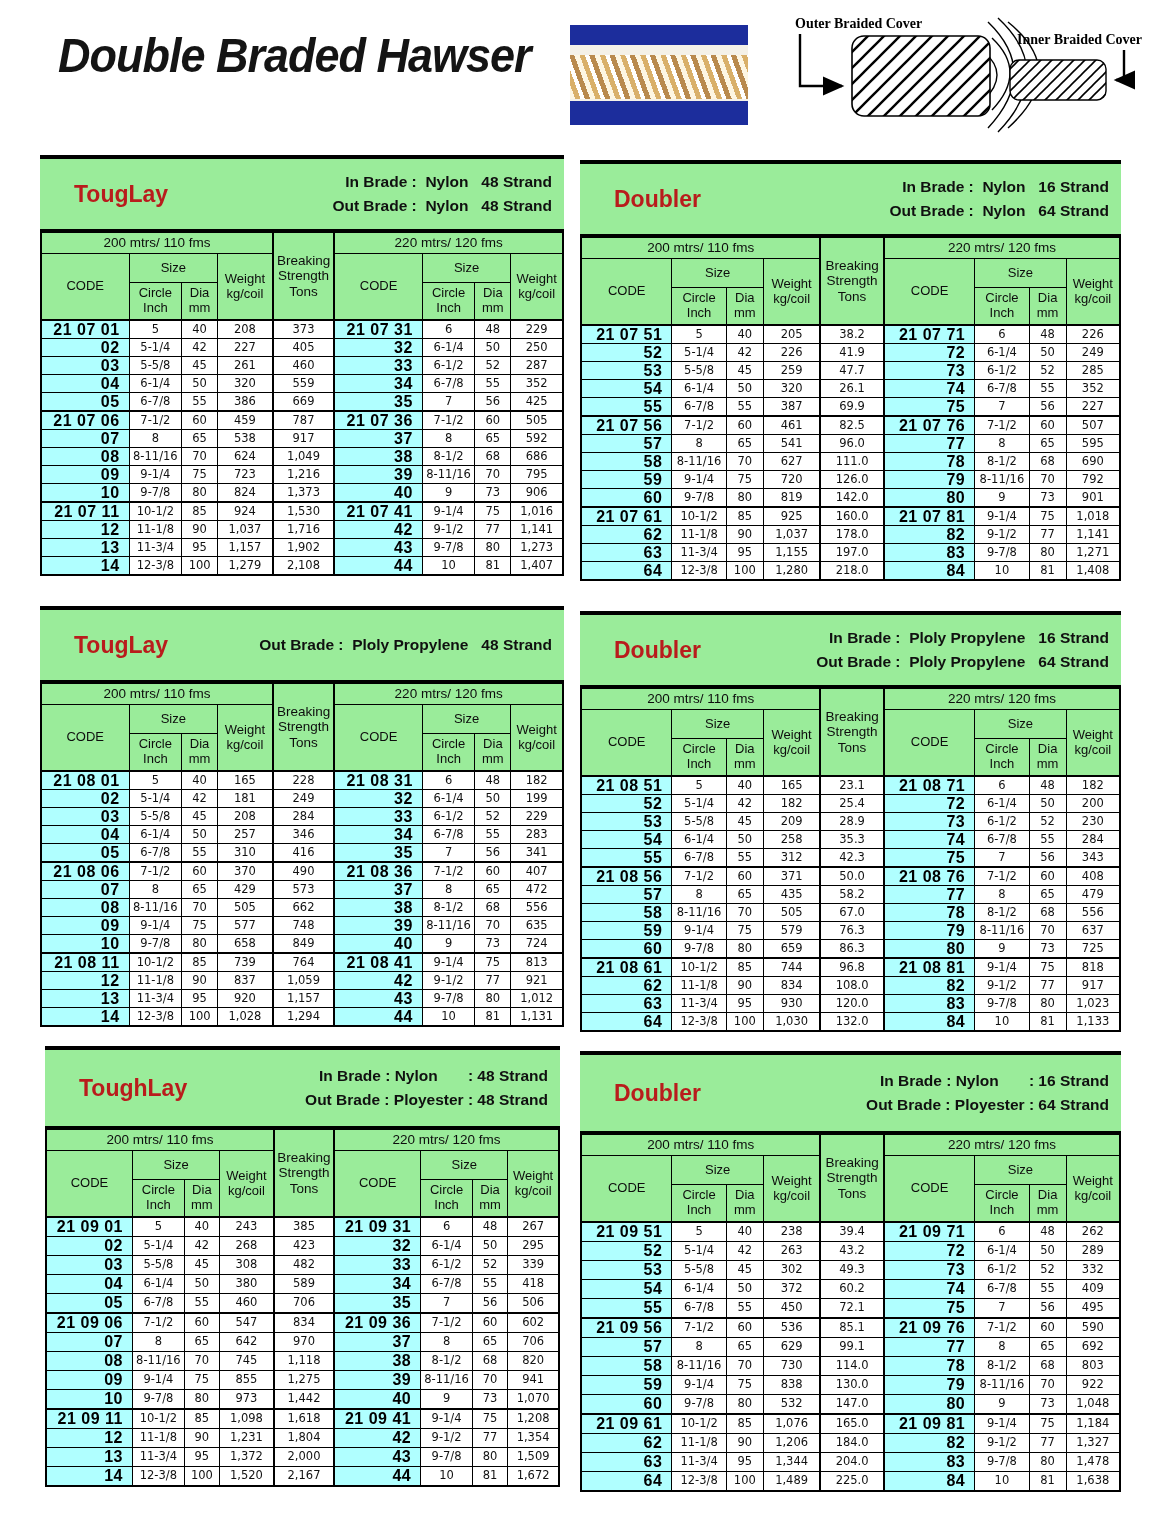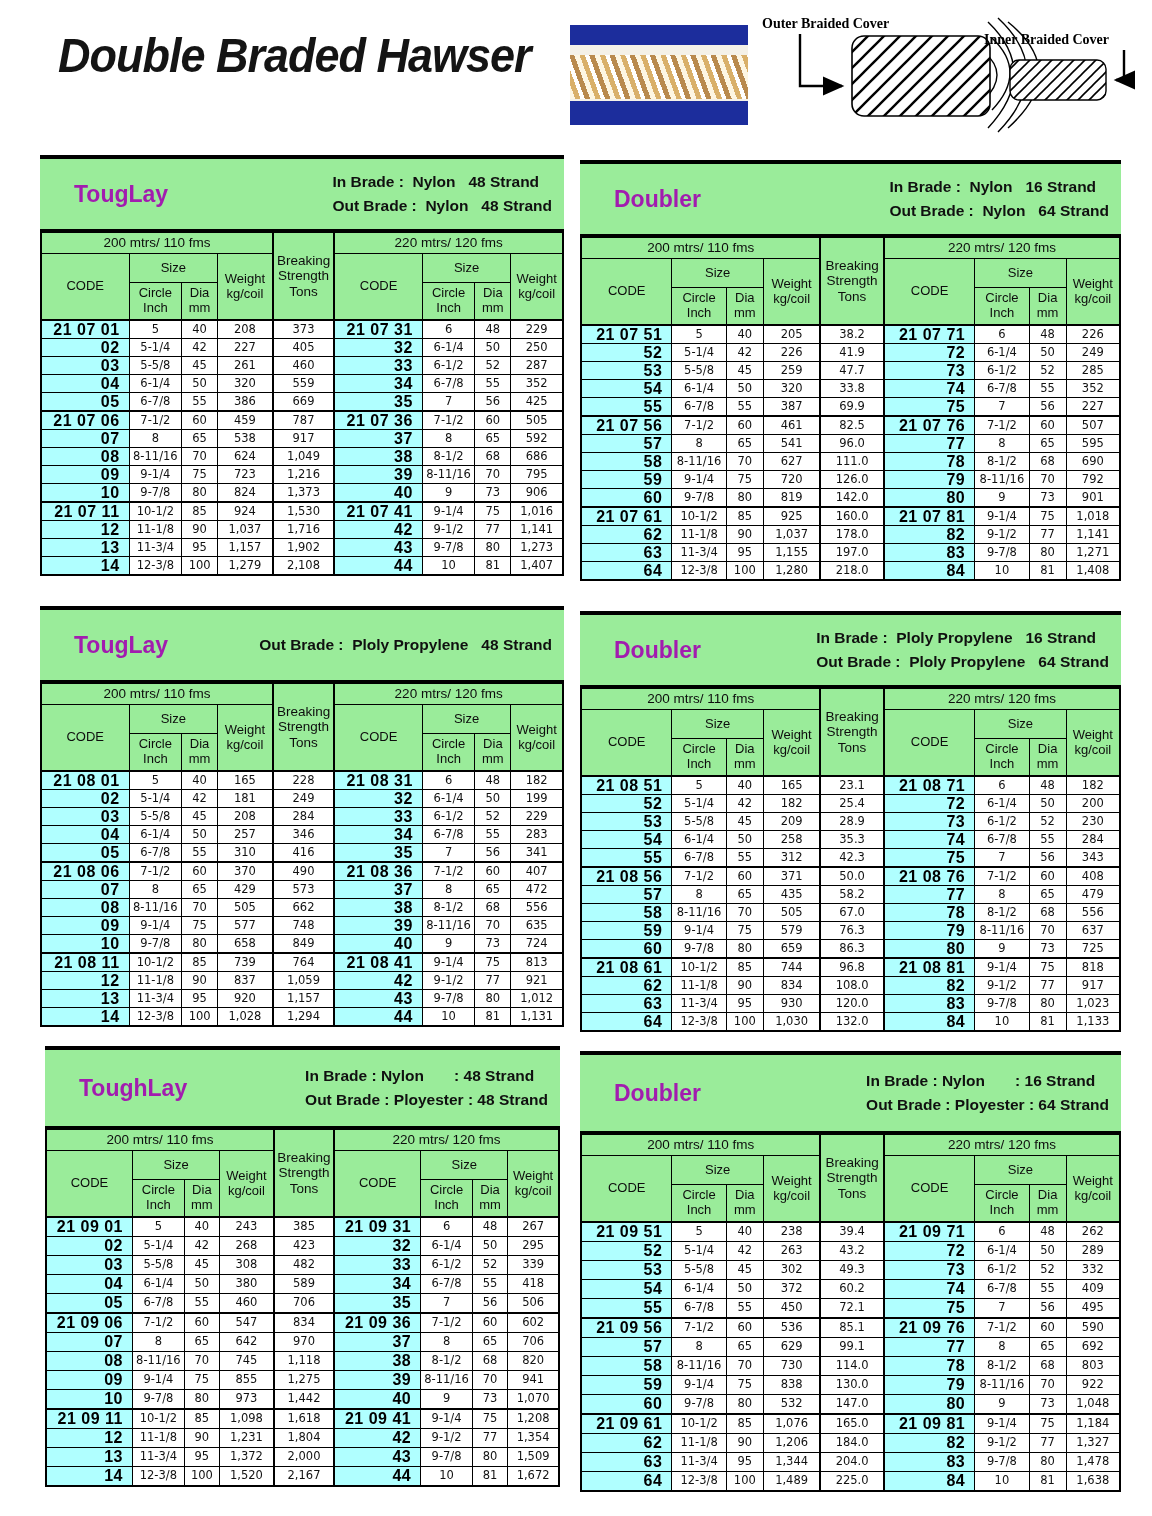--- a/index.html
+++ b/index.html
@@ -10,39 +10,39 @@
   
   .main-title{position:absolute;left:58px;top:30px;margin:0;font-size:45px;font-style:italic;
         font-weight:bold;color:#141414;letter-spacing:-1px;transform:scaleY(1.06);}
   .rope-photo{position:absolute;left:570px;top:25px;width:178px;height:100px;background:#1c2d9c;overflow:hidden;}
   .rope-photo .white-band{position:absolute;left:0;top:20px;width:100%;height:56px;background:#f4f1e8;}
   .rope-photo .rope-band{position:absolute;left:0;top:30px;width:100%;height:44px;
         background:repeating-linear-gradient(70deg,#fdf6e3 0 5px,#d9b06a 5px 10px,#ffffff 10px 14px,#b98a4e 14px 19px);}
   .diagram{position:absolute;left:752px;top:8px;width:400px;height:132px;}
   .diagram svg{position:absolute;left:0;top:0;}
   .dlabel{position:absolute;font-family:"Liberation Serif",serif;font-weight:bold;font-size:14px;
-        color:#000;white-space:nowrap;}
+        color:#000;white-space:nowrap;margin-left:33px;}
   .dlabel.outer{left:10px;top:8px;}
   .dlabel.inner{left:232px;top:24px;}
 
   
   .block{position:absolute;border-top:4px solid #000;background:#fff;}
   .b0{left:40px;  top:155px;  width:524px;}
   .b1{left:580px; top:160px;  width:541px;}
   .b2{left:40px;  top:606px;  width:524px;}
   .b3{left:580px; top:611px;  width:541px;}
   .b4{left:45px;  top:1046px; width:515px;}
   .b5{left:580px; top:1051px; width:541px;}
 
   .titlebar{position:relative;height:70px;background:var(--green);border-bottom:3px solid #000;}
   .b4 .titlebar,.b5 .titlebar{height:76px;}
   .product{position:absolute;left:34px;top:50%;transform:translateY(-50%);
-        font-size:23px;font-weight:bold;color:#a21caf;}
+        font-size:23px;font-weight:bold;color:#b91c1c;}
   .brade{position:absolute;right:12px;top:50%;transform:translateY(-50%);
-        text-align:left;font-weight:bold;font-size:15.5px;color:#101010;line-height:1.55;}
+        text-align:right;font-weight:bold;font-size:15.5px;color:#101010;line-height:1.55;}
   .brade div{white-space:pre;}
 
   table.spec{width:100%;border-collapse:collapse;table-layout:fixed;background:#fff;
         border:2px solid #000;border-top:0;}
   col.cc{width:16.9%;} col.cci{width:10.1%;} col.cd{width:6.9%;} col.cw{width:10.6%;}
   col.cb{width:11.8%;} col.cd2{width:6.9%;} col.cw2{width:10%;}
   .spec th,.spec td{border:1px solid #000;overflow:hidden;}
   .spec th{background:var(--green);font-weight:normal;font-size:13px;color:#0d0d0d;
         padding:0;line-height:1.12;text-align:center;}
   tr.hr1 th{height:20px;font-size:13.5px;}
@@ -382,21 +382,21 @@
               <td class="code">73</td>
               <td>6-1/2</td>
               <td>52</td>
               <td>285</td>
             </tr>
             <tr>
               <td class="code">54</td>
               <td>6-1/4</td>
               <td>50</td>
               <td>320</td>
-              <td class="bs">33.8</td>
+              <td class="bs">26.1</td>
               <td class="code">74</td>
               <td>6-7/8</td>
               <td>55</td>
               <td>352</td>
             </tr>
             <tr>
               <td class="code">55</td>
               <td>6-7/8</td>
               <td>55</td>
               <td>387</td>

